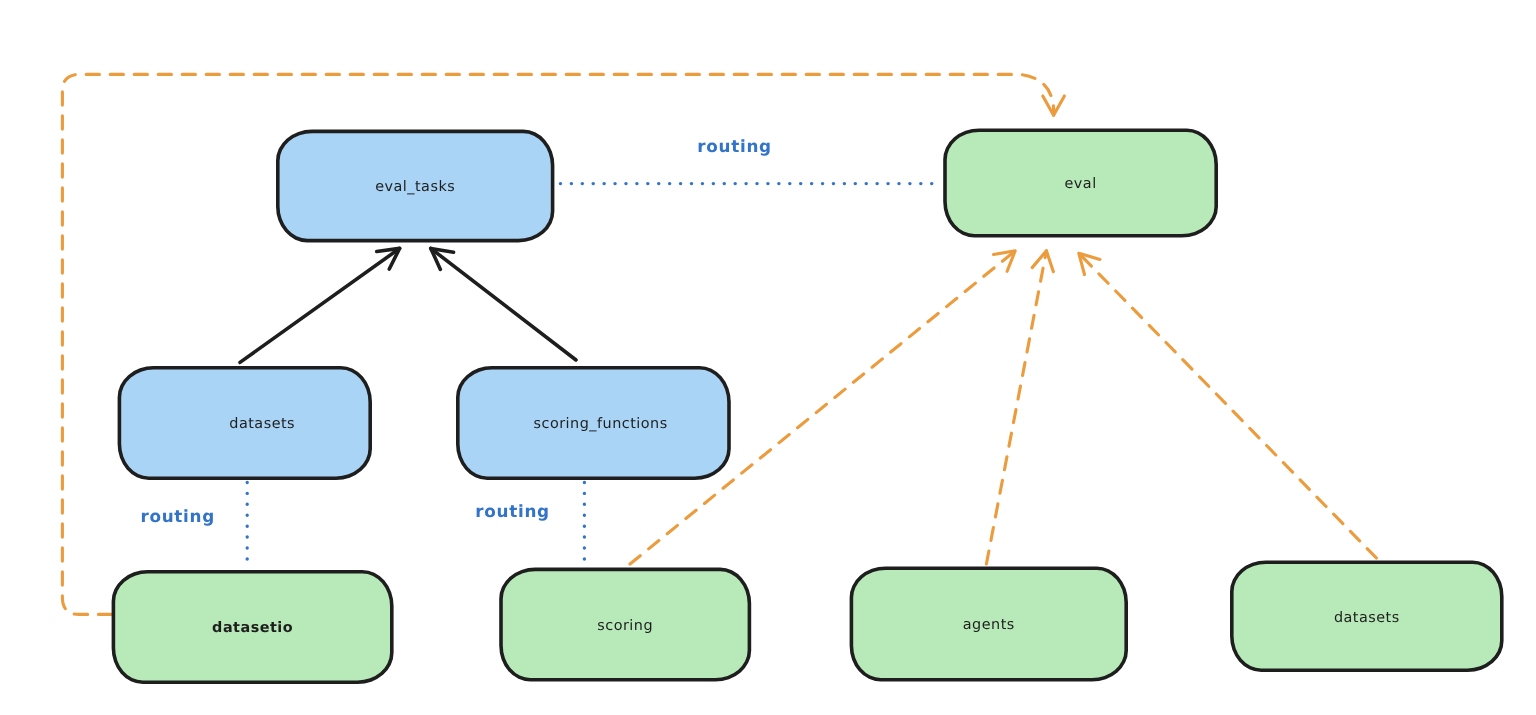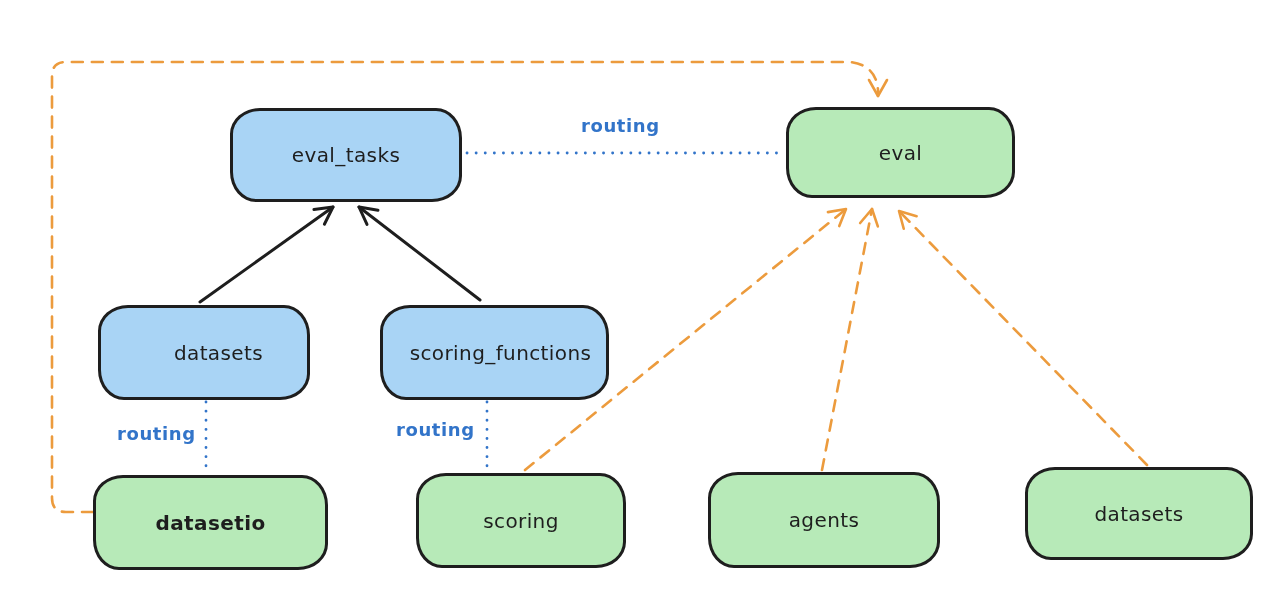--- a/index.html
+++ b/index.html
@@ -16,41 +16,41 @@
     left: 0; top: 0;
     width: 1280px; height: 596px;
   }
   .node {
     position: absolute;
     display: flex;
     align-items: center;
     justify-content: center;
     border: 3px solid #1e1e1e;
     border-radius: 30px 26px 30px 26px / 26px 30px 26px 30px;
-    font-size: 20px;
+    font-size: 12px;
     color: #1e1e1e;
     letter-spacing: 0.4px;
     box-sizing: border-box;
   }
   .node.blue  { background: #a9d4f5; }
   .node.green { background: #b7eab8; text-align: center; }
 
   .node-eval-tasks        { left: 230px;  top: 108px; width: 232px; height: 94px; }
   .node-eval              { left: 786px;  top: 107px; width: 229px; height: 91px; }
   .node-datasets          { left: 98px;   top: 305px; width: 212px; height: 95px; padding-left: 29px; }
   .node-scoring-functions { left: 380px;  top: 305px; width: 229px; height: 95px; padding-left: 12px; }
   .node-datasetio         { left: 93px;   top: 475px; width: 235px; height: 95px; font-weight: bold; }
   .node-scoring           { left: 377px;  top: 473px; width: 210px; height: 95px; margin-left: 39px; }
   .node-agents            { left: 708px;  top: 472px; width: 232px; height: 96px; }
   .node-inference         { left: 1025px; top: 467px; width: 228px; height: 93px; }
 
   .edge-label {
     position: absolute;
     color: #3274c9;
-    font-size: 18px;
+    font-size: 14px;
     font-weight: 700;
     letter-spacing: 0.6px;
   }
   .edge-label-mid      { left: 581px; top: 115px; }
   .edge-label-left     { left: 117px; top: 423px; }
   .edge-label-mid-left { left: 396px; top: 419px; }
 </style>
 </head>
 <body>
 

